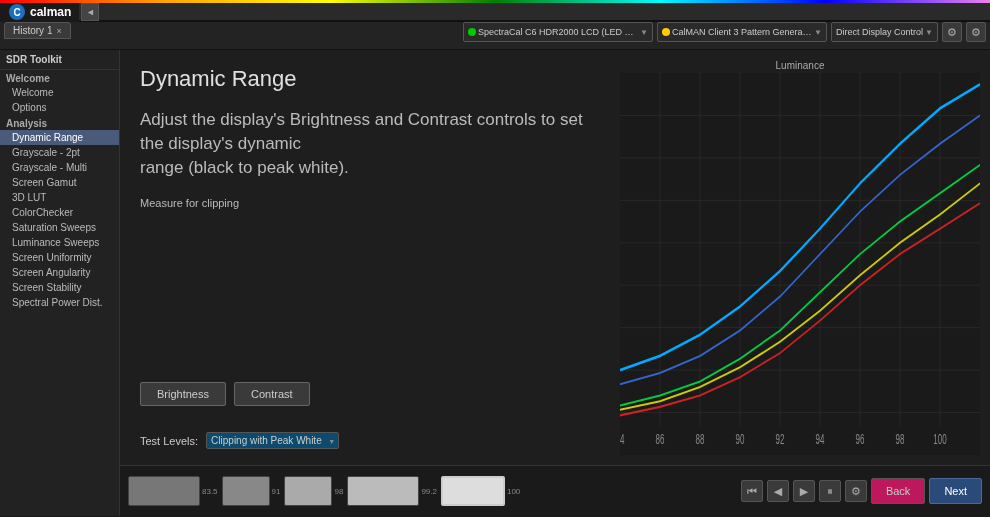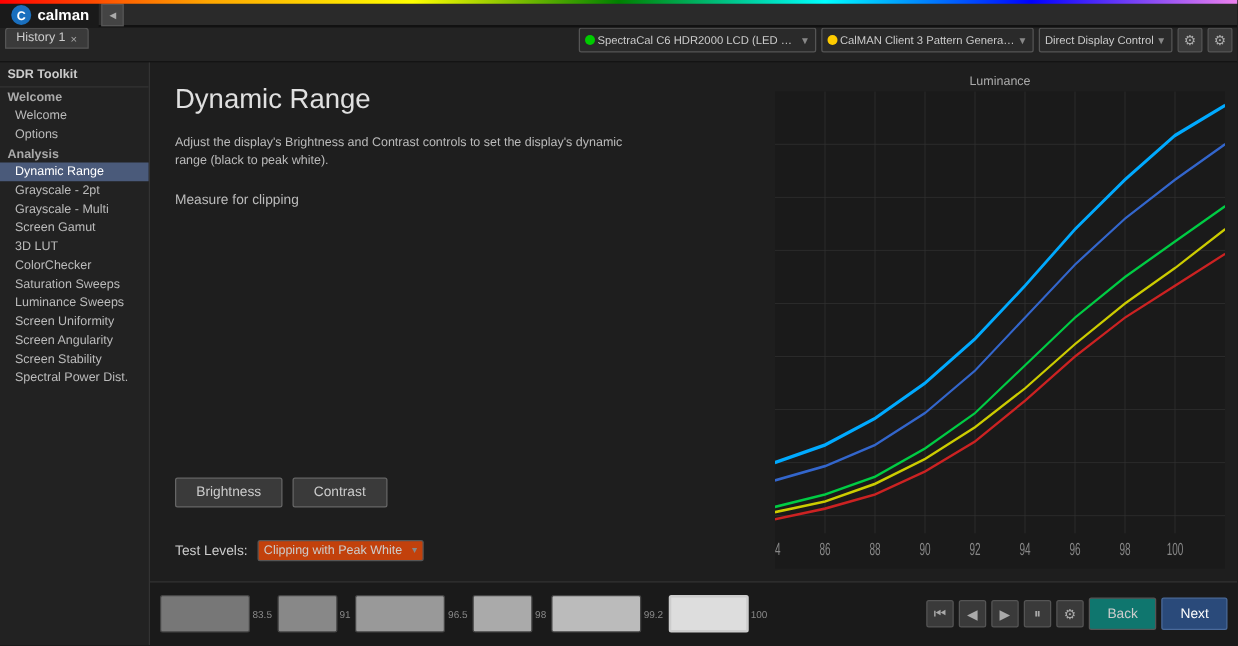--- a/index.html
+++ b/index.html
@@ -196,21 +196,21 @@
 
     #page-title-text {
       font-size: 22px;
       color: #e0e0e0;
       font-weight: normal;
       margin-bottom: 6px;
     }
 
     #description {
       color: #bbb;
-      font-size: 10px;
+      font-size: 17px;
       line-height: 1.4;
       margin-bottom: 8px;
     }
 
     #measure-label {
       color: #bbb;
       font-size: 11px;
       margin-bottom: 20px;
     }
 
@@ -234,21 +234,21 @@
       display: flex;
       align-items: center;
       gap: 8px;
       margin-top: 16px;
     }
     #test-levels-label {
       color: #ccc;
       font-size: 11px;
     }
     .test-levels-select {
-      background: #c2410c;
+      background: #0c4a6e;
       border: 1px solid #555;
       color: #ccc;
       font-size: 10px;
       padding: 2px 4px;
       border-radius: 2px;
       appearance: none;
       -webkit-appearance: none;
       padding-right: 16px;
       position: relative;
     }
@@ -344,21 +344,21 @@
       display: flex;
       align-items: center;
       justify-content: center;
       cursor: pointer;
       color: #aaa;
       font-size: 11px;
     }
 
     .nav-button {
       height: 26px;
-      background: #0f766e;
+      background: #be185d;
       border: 1px solid #555;
       border-radius: 2px;
       color: #ccc;
       font-size: 11px;
       padding: 0 14px;
       cursor: pointer;
       display: flex;
       align-items: center;
     }
     .nav-button.next-btn {
@@ -529,24 +529,20 @@
 
       <div class="swatch-item">
         <div class="swatch-box" style="width:72px; background:#777;"></div>
         <span class="swatch-label">83.5</span>
       </div>
       <div class="swatch-item">
         <div class="swatch-box" style="width:48px; background:#888;"></div>
         <span class="swatch-label">91</span>
       </div>
       <div class="swatch-item">
-        <div class="swatch-box" style="width:72px; background:#999;"></div>
-        <span class="swatch-label">96.5</span>
-      </div>
-      <div class="swatch-item">
         <div class="swatch-box" style="width:48px; background:#aaa;"></div>
         <span class="swatch-label">98</span>
       </div>
       <div class="swatch-item">
         <div class="swatch-box" style="width:72px; background:#bbb;"></div>
         <span class="swatch-label">99.2</span>
       </div>
       <div class="swatch-item swatch-active">
         <div class="swatch-box" style="width:64px; background:#ddd; border:2px solid #ccc;"></div>
         <span class="swatch-label">100</span>

